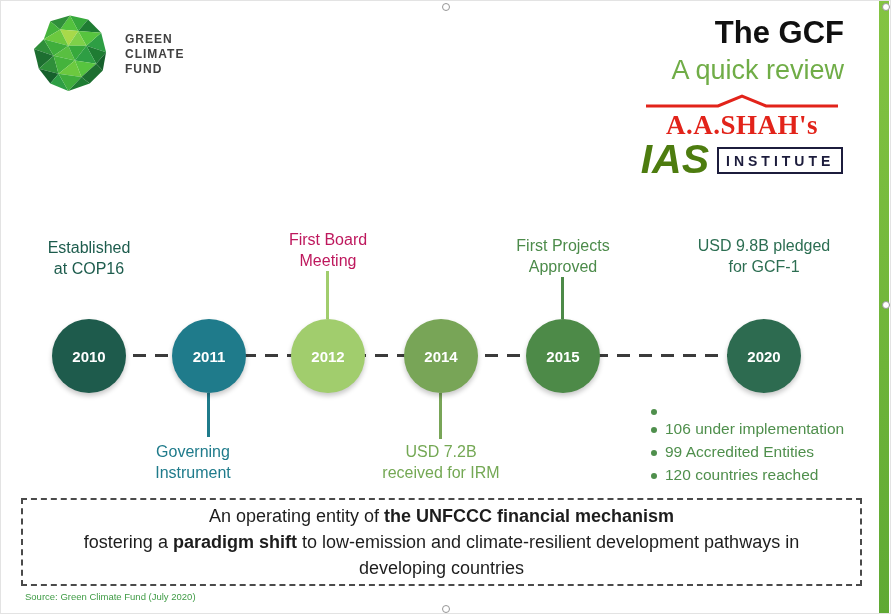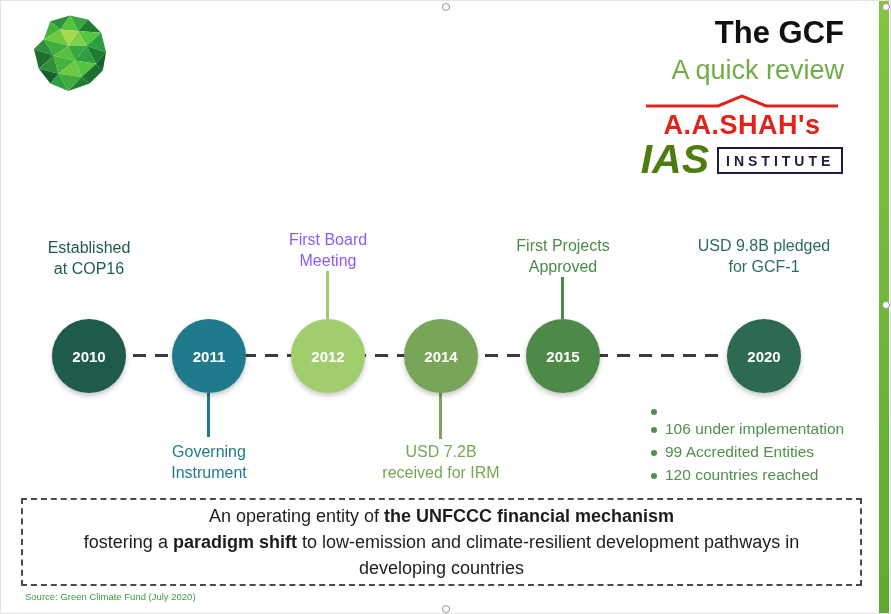--- a/index.html
+++ b/index.html
@@ -16,40 +16,40 @@
   .globe{width:82px;height:82px;}
   .brand-text{font-size:12px;font-weight:bold;letter-spacing:1px;line-height:15px;color:#404040;}
 
   
   .title{position:absolute;top:14px;right:46px;font-size:31px;font-weight:bold;color:#101010;text-align:center;}
   .subtitle{position:absolute;top:54px;right:46px;font-size:27px;color:#70ad47;text-align:right;}
 
   
   .institute{position:absolute;top:92px;right:44px;width:208px;text-align:center;}
   .swoosh{display:block;margin:0 auto 1px auto;}
-  .shah{font-family:Liberation Sans, sans-serif;font-size:27px;font-weight:bold;color:#e2231a;letter-spacing:.5px;}
+  .shah{font-family:Liberation Serif, serif;font-size:27px;font-weight:bold;color:#e2231a;letter-spacing:.5px;}
   .ias-row{display:flex;align-items:flex-end;justify-content:center;gap:8px;margin-top:3px;}
   .ias{font-family:Liberation Sans, sans-serif;font-style:italic;font-weight:bold;font-size:41px;line-height:30px;color:#4d7c0f;}
   .inst{font-size:14px;font-weight:bold;letter-spacing:4px;color:#1c1c3c;border:2px solid #1c1c3c;padding:4px 7px 3px 7px;}
 
   
   .tl-line{position:absolute;left:88px;top:353px;width:676px;height:3px;
     background:repeating-linear-gradient(90deg,#3b3b3b 0 13px,transparent 13px 22px);}
   .tl-circle{position:absolute;top:318px;width:74px;height:74px;border-radius:50%;
     display:flex;align-items:center;justify-content:center;box-shadow:0 3px 5px rgba(0,0,0,.22);}
   .tl-year{color:#ffffff;font-size:15px;font-weight:bold;}
   .c0{left:51px}.c1{left:171px}.c2{left:290px}.c3{left:403px}.c4{left:525px}.c5{left:726px}
   .tl-stem{position:absolute;width:3px;}
   .s1{left:206px;top:392px;height:44px;}
   .s2{left:325px;top:270px;height:48px;}
   .s3{left:438px;top:392px;height:46px;}
   .s4{left:560px;top:276px;height:42px;}
   .tl-label{position:absolute;text-align:center;font-size:16px;line-height:21px;white-space:pre-line;}
   .l0{left:8px;top:236px;width:160px;}
-  .l1{left:128px;top:440px;width:160px;}
+  .l1{left:112px;top:440px;width:160px;}
   .l2{left:247px;top:228px;width:160px;}
   .l3{left:360px;top:440px;width:160px;}
   .l4{left:482px;top:234px;width:160px;}
   .l5{left:668px;top:234px;width:190px;}
 
   
   .bullets{position:absolute;left:650px;top:401px;width:235px;margin:0;padding:0;list-style:none;}
   .bullets li{display:flex;align-items:flex-start;gap:8px;margin-bottom:5px;}
   .dot{width:6px;height:6px;border-radius:50%;background:#4f8f4c;margin-top:7px;flex:0 0 auto;}
   .bullet-text{font-size:15.5px;line-height:18px;color:#4f8f4c;}
@@ -100,20 +100,25 @@
       <polygon points="12,68 30,52 36,74" fill="#2f8f3a"></polygon>
       <polygon points="30,52 56,58 36,74" fill="#45b33c"></polygon>
       <polygon points="56,58 82,62 64,78" fill="#57c43f"></polygon>
       <polygon points="82,62 90,70 74,86 64,78" fill="#1d6e30"></polygon>
       <polygon points="12,68 36,74 26,86" fill="#16602c"></polygon>
       <polygon points="36,74 56,58 64,78" fill="#6cc93f"></polygon>
       <polygon points="26,86 36,74 48,95" fill="#2e9e44"></polygon>
       <polygon points="36,74 64,78 48,95" fill="#3fae3c"></polygon>
       <polygon points="64,78 74,86 48,95" fill="#1f7c33"></polygon>
     </svg>
+    <div class="brand-text">
+      <div>GREEN</div>
+      <div>CLIMATE</div>
+      <div>FUND</div>
+    </div>
   </div>
 
   <div class="title">The GCF</div>
   <div class="subtitle">A quick review</div>
 
   <div class="institute">
     <svg class="swoosh" width="200" height="16" viewBox="0 0 200 16" aria-hidden="true">
       <polyline points="4,13 76,13 100,3 124,13 196,13" fill="none" stroke="#e2231a" stroke-width="3"></polyline>
     </svg>
     <div class="shah">A.A.SHAH's</div>
@@ -146,21 +151,21 @@
     <span class="tl-year">2015</span>
   </div>
   <div class="tl-circle c5" style="background: rgb(45, 107, 80);">
     <span class="tl-year">2020</span>
   </div>
 
   <div class="tl-label l0" style="color: rgb(29, 92, 77);">Established
 at COP16</div>
   <div class="tl-label l1" style="color: rgb(31, 123, 139);">Governing
 Instrument</div>
-  <div class="tl-label l2" style="color: #8b5cf6;">First Board
+  <div class="tl-label l2" style="color: #be185d;">First Board
 Meeting</div>
   <div class="tl-label l3" style="color: rgb(116, 168, 84);">USD 7.2B
 received for IRM</div>
   <div class="tl-label l4" style="color: rgb(76, 139, 74);">First Projects
 Approved</div>
   <div class="tl-label l5" style="color: rgb(44, 110, 82);">USD 9.8B pledged
 for GCF-1</div>
 
   <ul class="bullets">
     <li>

